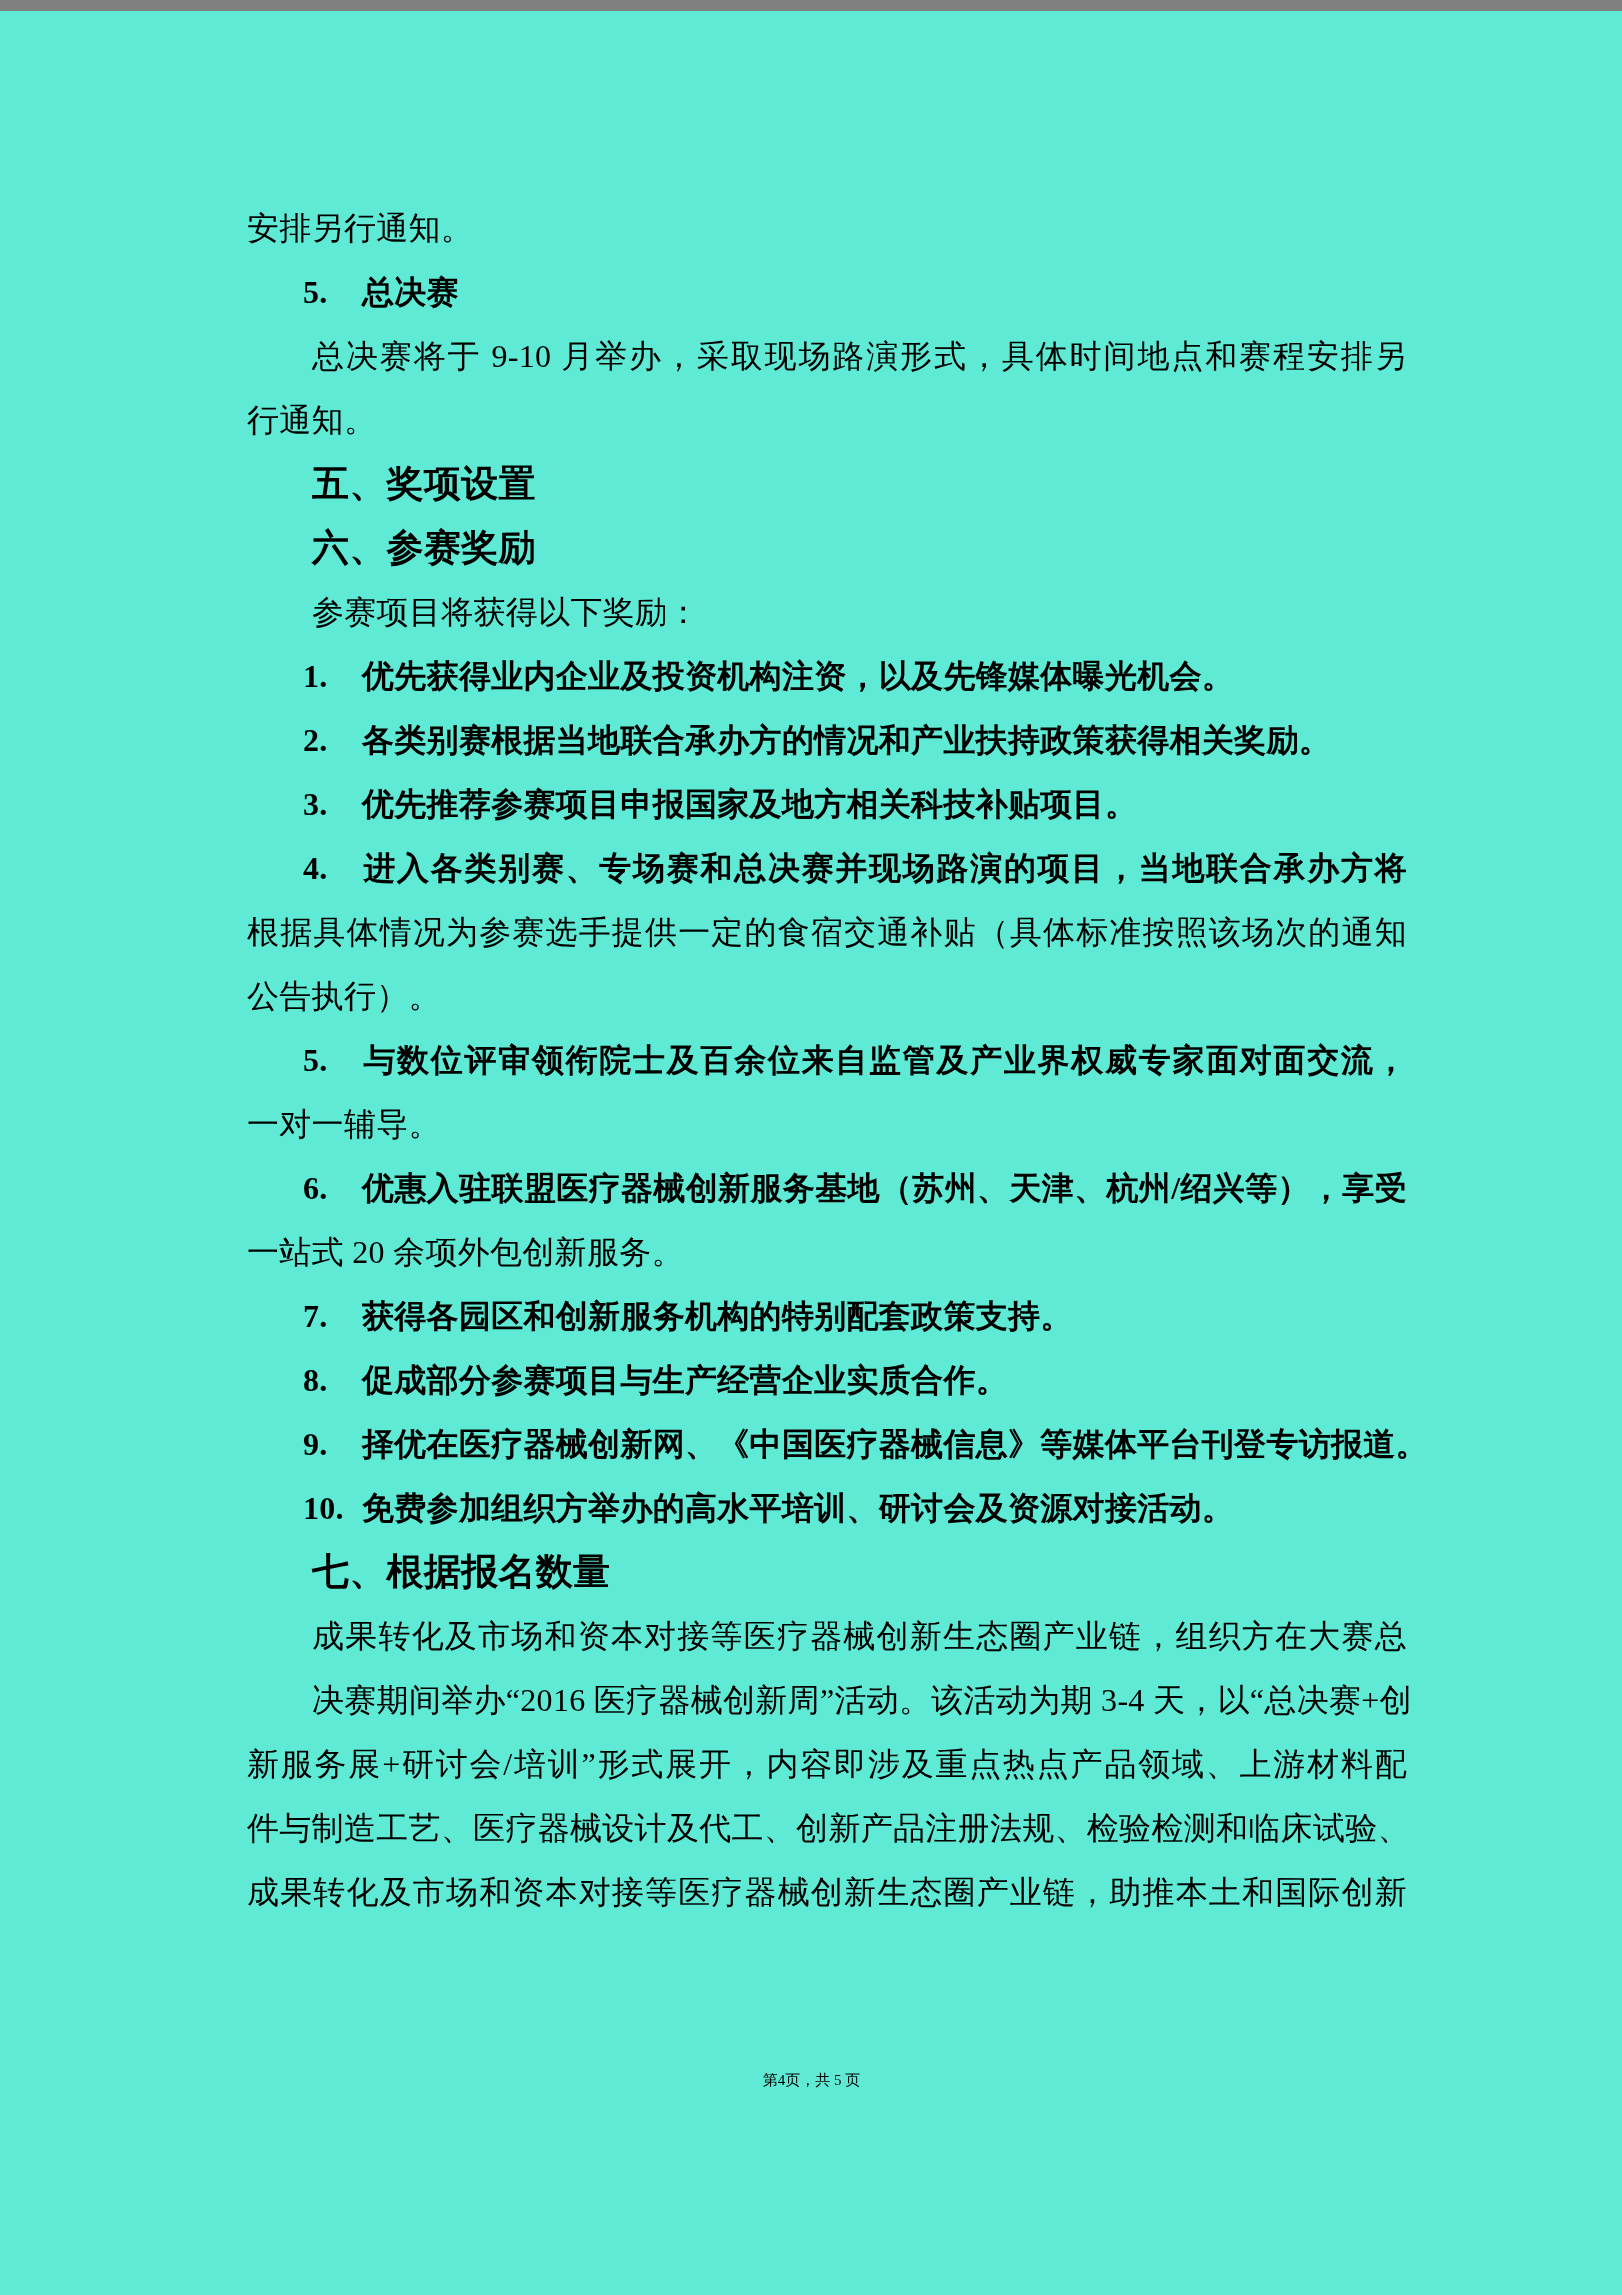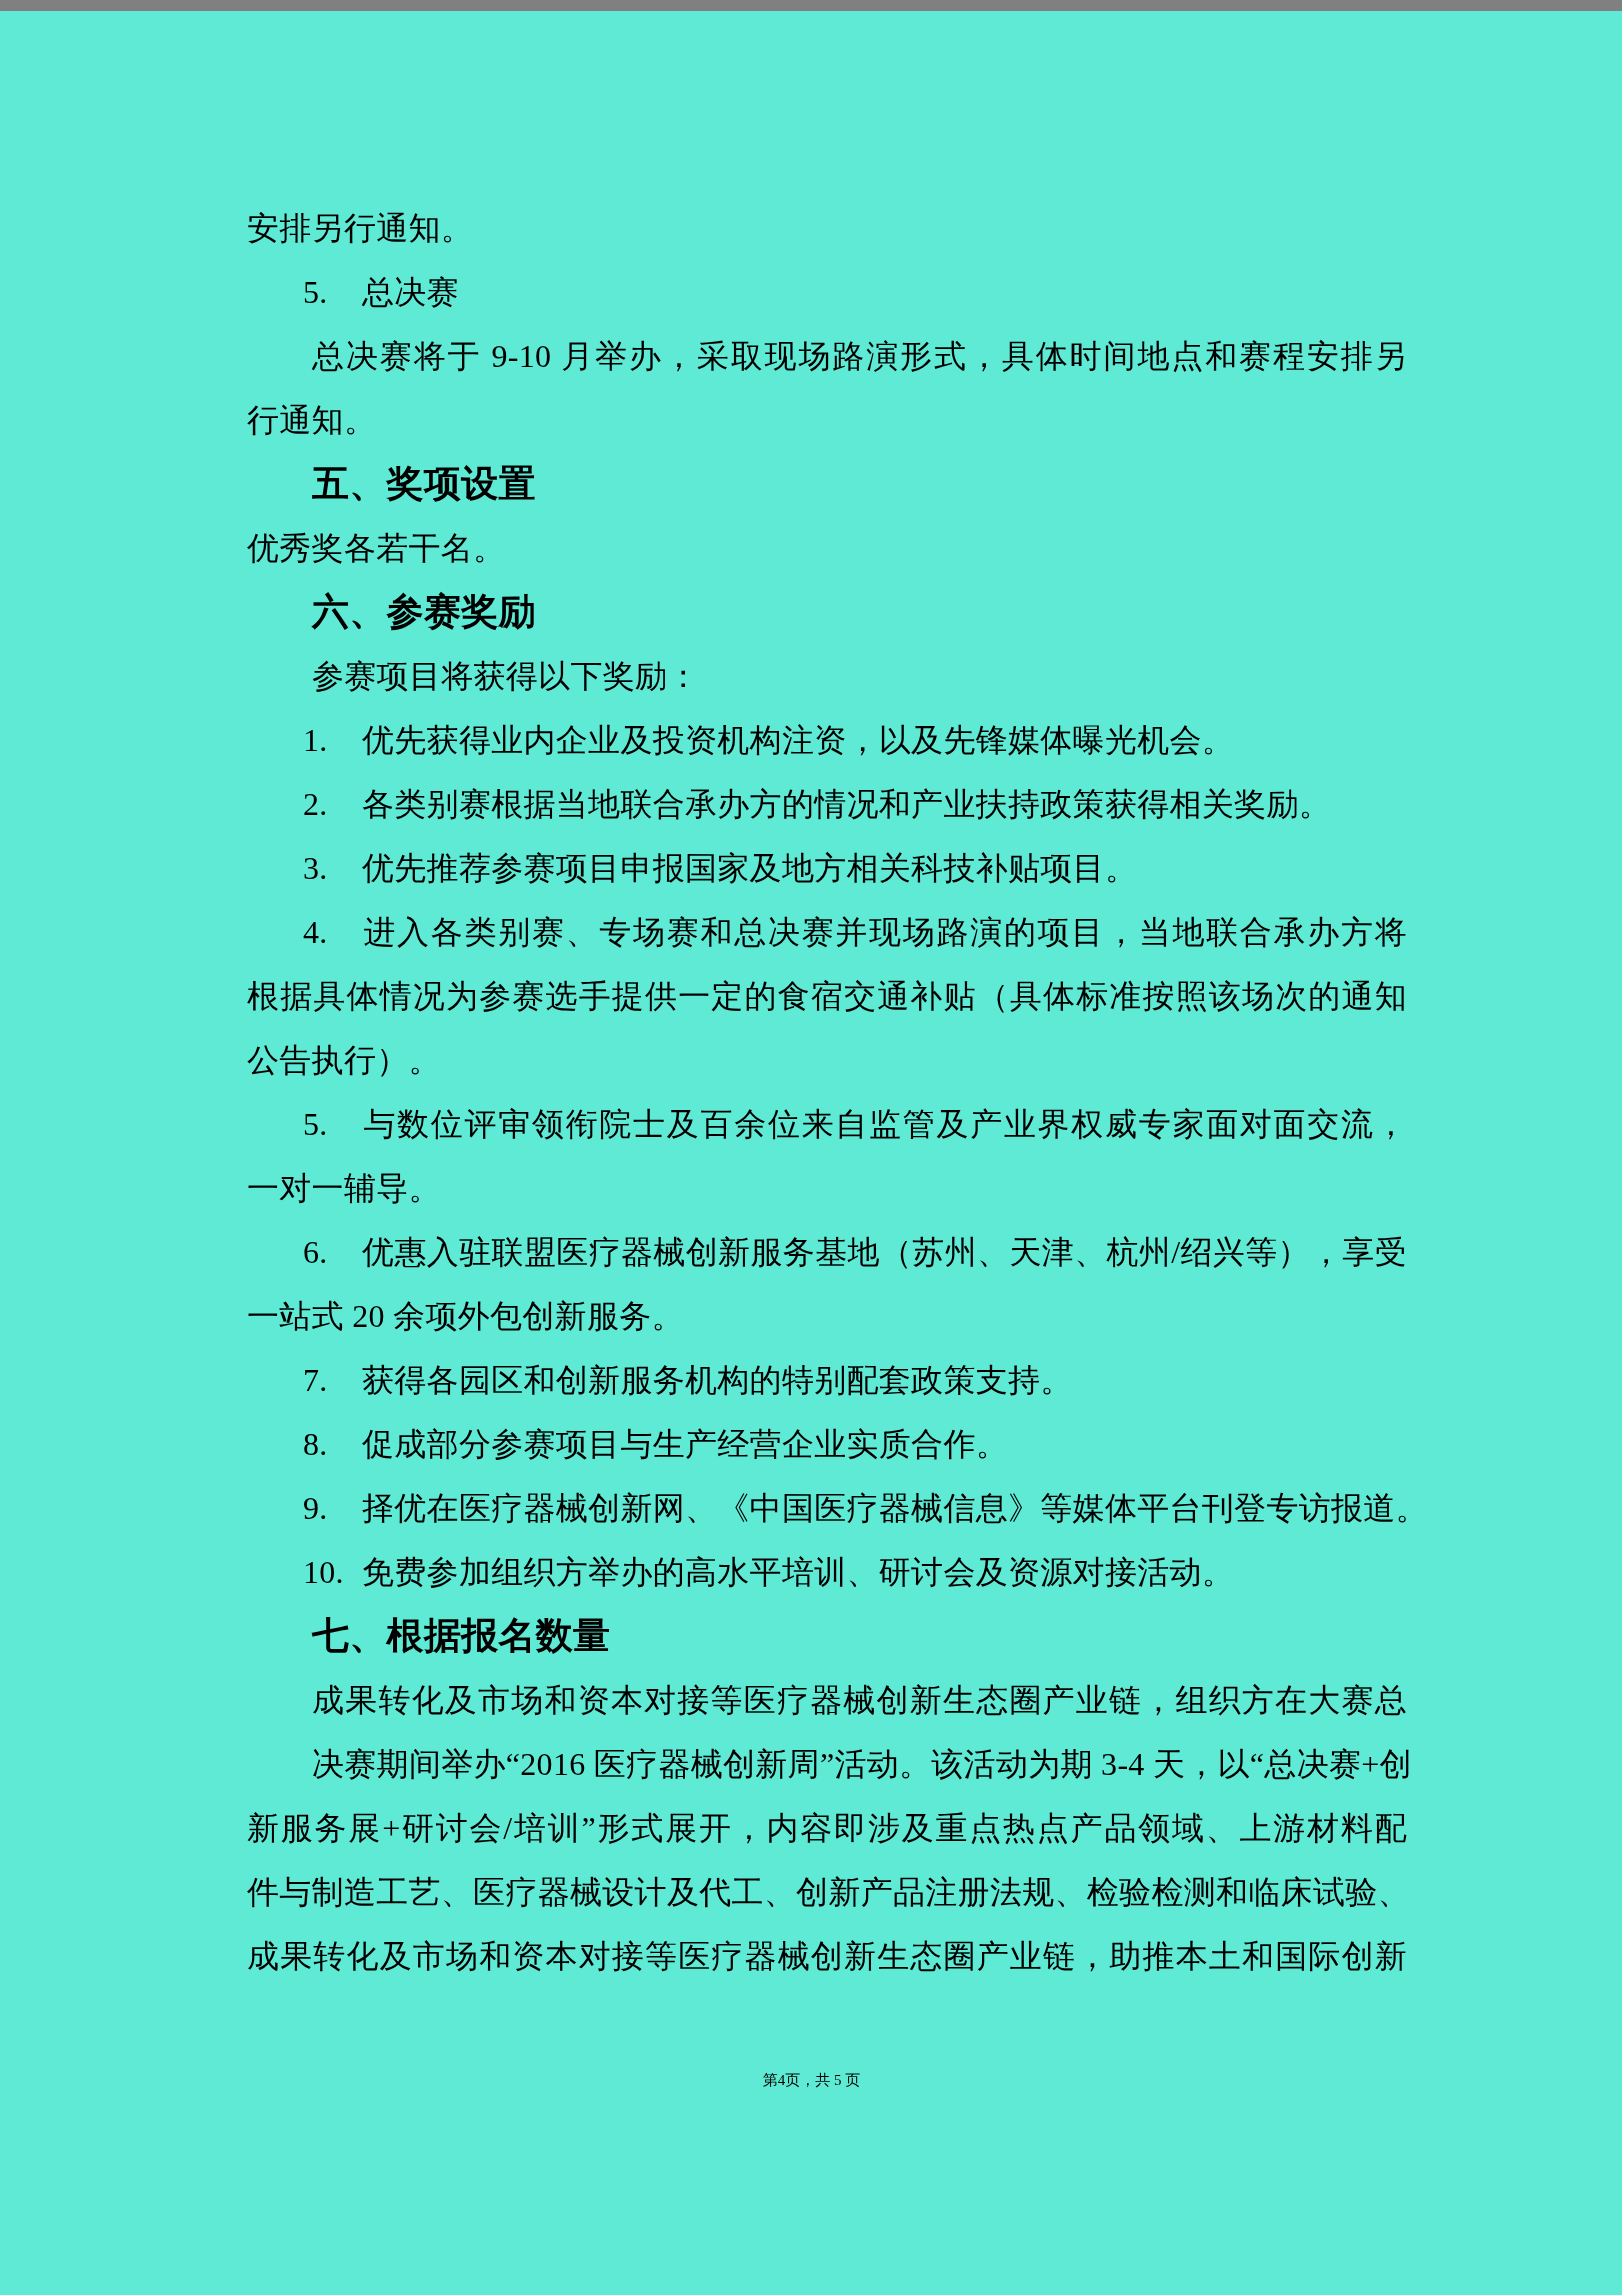--- a/index.html
+++ b/index.html
@@ -22,21 +22,21 @@
     line-height:64px;
     font-size:32px;
     white-space:nowrap;
     letter-spacing:0.3px;
   }
   .line.fill {
     text-align:justify;
     text-align-last:justify;
   }
   .line.indent { padding-left:65px; }
-  .line.item   { padding-left:56px; }
+  .line.item   { padding-left:56px;font-weight:bold; }
   .line.heading {
     padding-left:65px;
     font-family:"Liberation Sans","DejaVu Sans",sans-serif;
     font-weight:700;
     font-size:37px;
   }
   .num {
     display:inline-block;
     width:59px;
   }
@@ -54,21 +54,20 @@
 </head>
 <body>
 
 <div class="page">
   <div class="content" id="doc-lines">
       <div class="line plain"><span>安排另行通知。</span></div>
       <div class="line item"><span class="num">5.</span><span>总决赛</span></div>
       <div class="line indent fill"><span>总决赛将于 9-10 月举办，采取现场路演形式，具体时间地点和赛程安排另</span></div>
       <div class="line plain"><span>行通知。</span></div>
       <div class="line heading"><span>五、奖项设置</span></div>
-      <div class="line plain"><span>优秀奖各若干名。</span></div>
       <div class="line heading"><span>六、参赛奖励</span></div>
       <div class="line indent"><span>参赛项目将获得以下奖励：</span></div>
       <div class="line item"><span class="num">1.</span><span>优先获得业内企业及投资机构注资，以及先锋媒体曝光机会。</span></div>
       <div class="line item"><span class="num">2.</span><span>各类别赛根据当地联合承办方的情况和产业扶持政策获得相关奖励。</span></div>
       <div class="line item"><span class="num">3.</span><span>优先推荐参赛项目申报国家及地方相关科技补贴项目。</span></div>
       <div class="line item fill"><span class="num">4.</span><span>进入各类别赛、专场赛和总决赛并现场路演的项目，当地联合承办方将</span></div>
       <div class="line plain fill"><span>根据具体情况为参赛选手提供一定的食宿交通补贴（具体标准按照该场次的通知</span></div>
       <div class="line plain"><span>公告执行）。</span></div>
       <div class="line item fill"><span class="num">5.</span><span>与数位评审领衔院士及百余位来自监管及产业界权威专家面对面交流，</span></div>
       <div class="line plain"><span>一对一辅导。</span></div>

